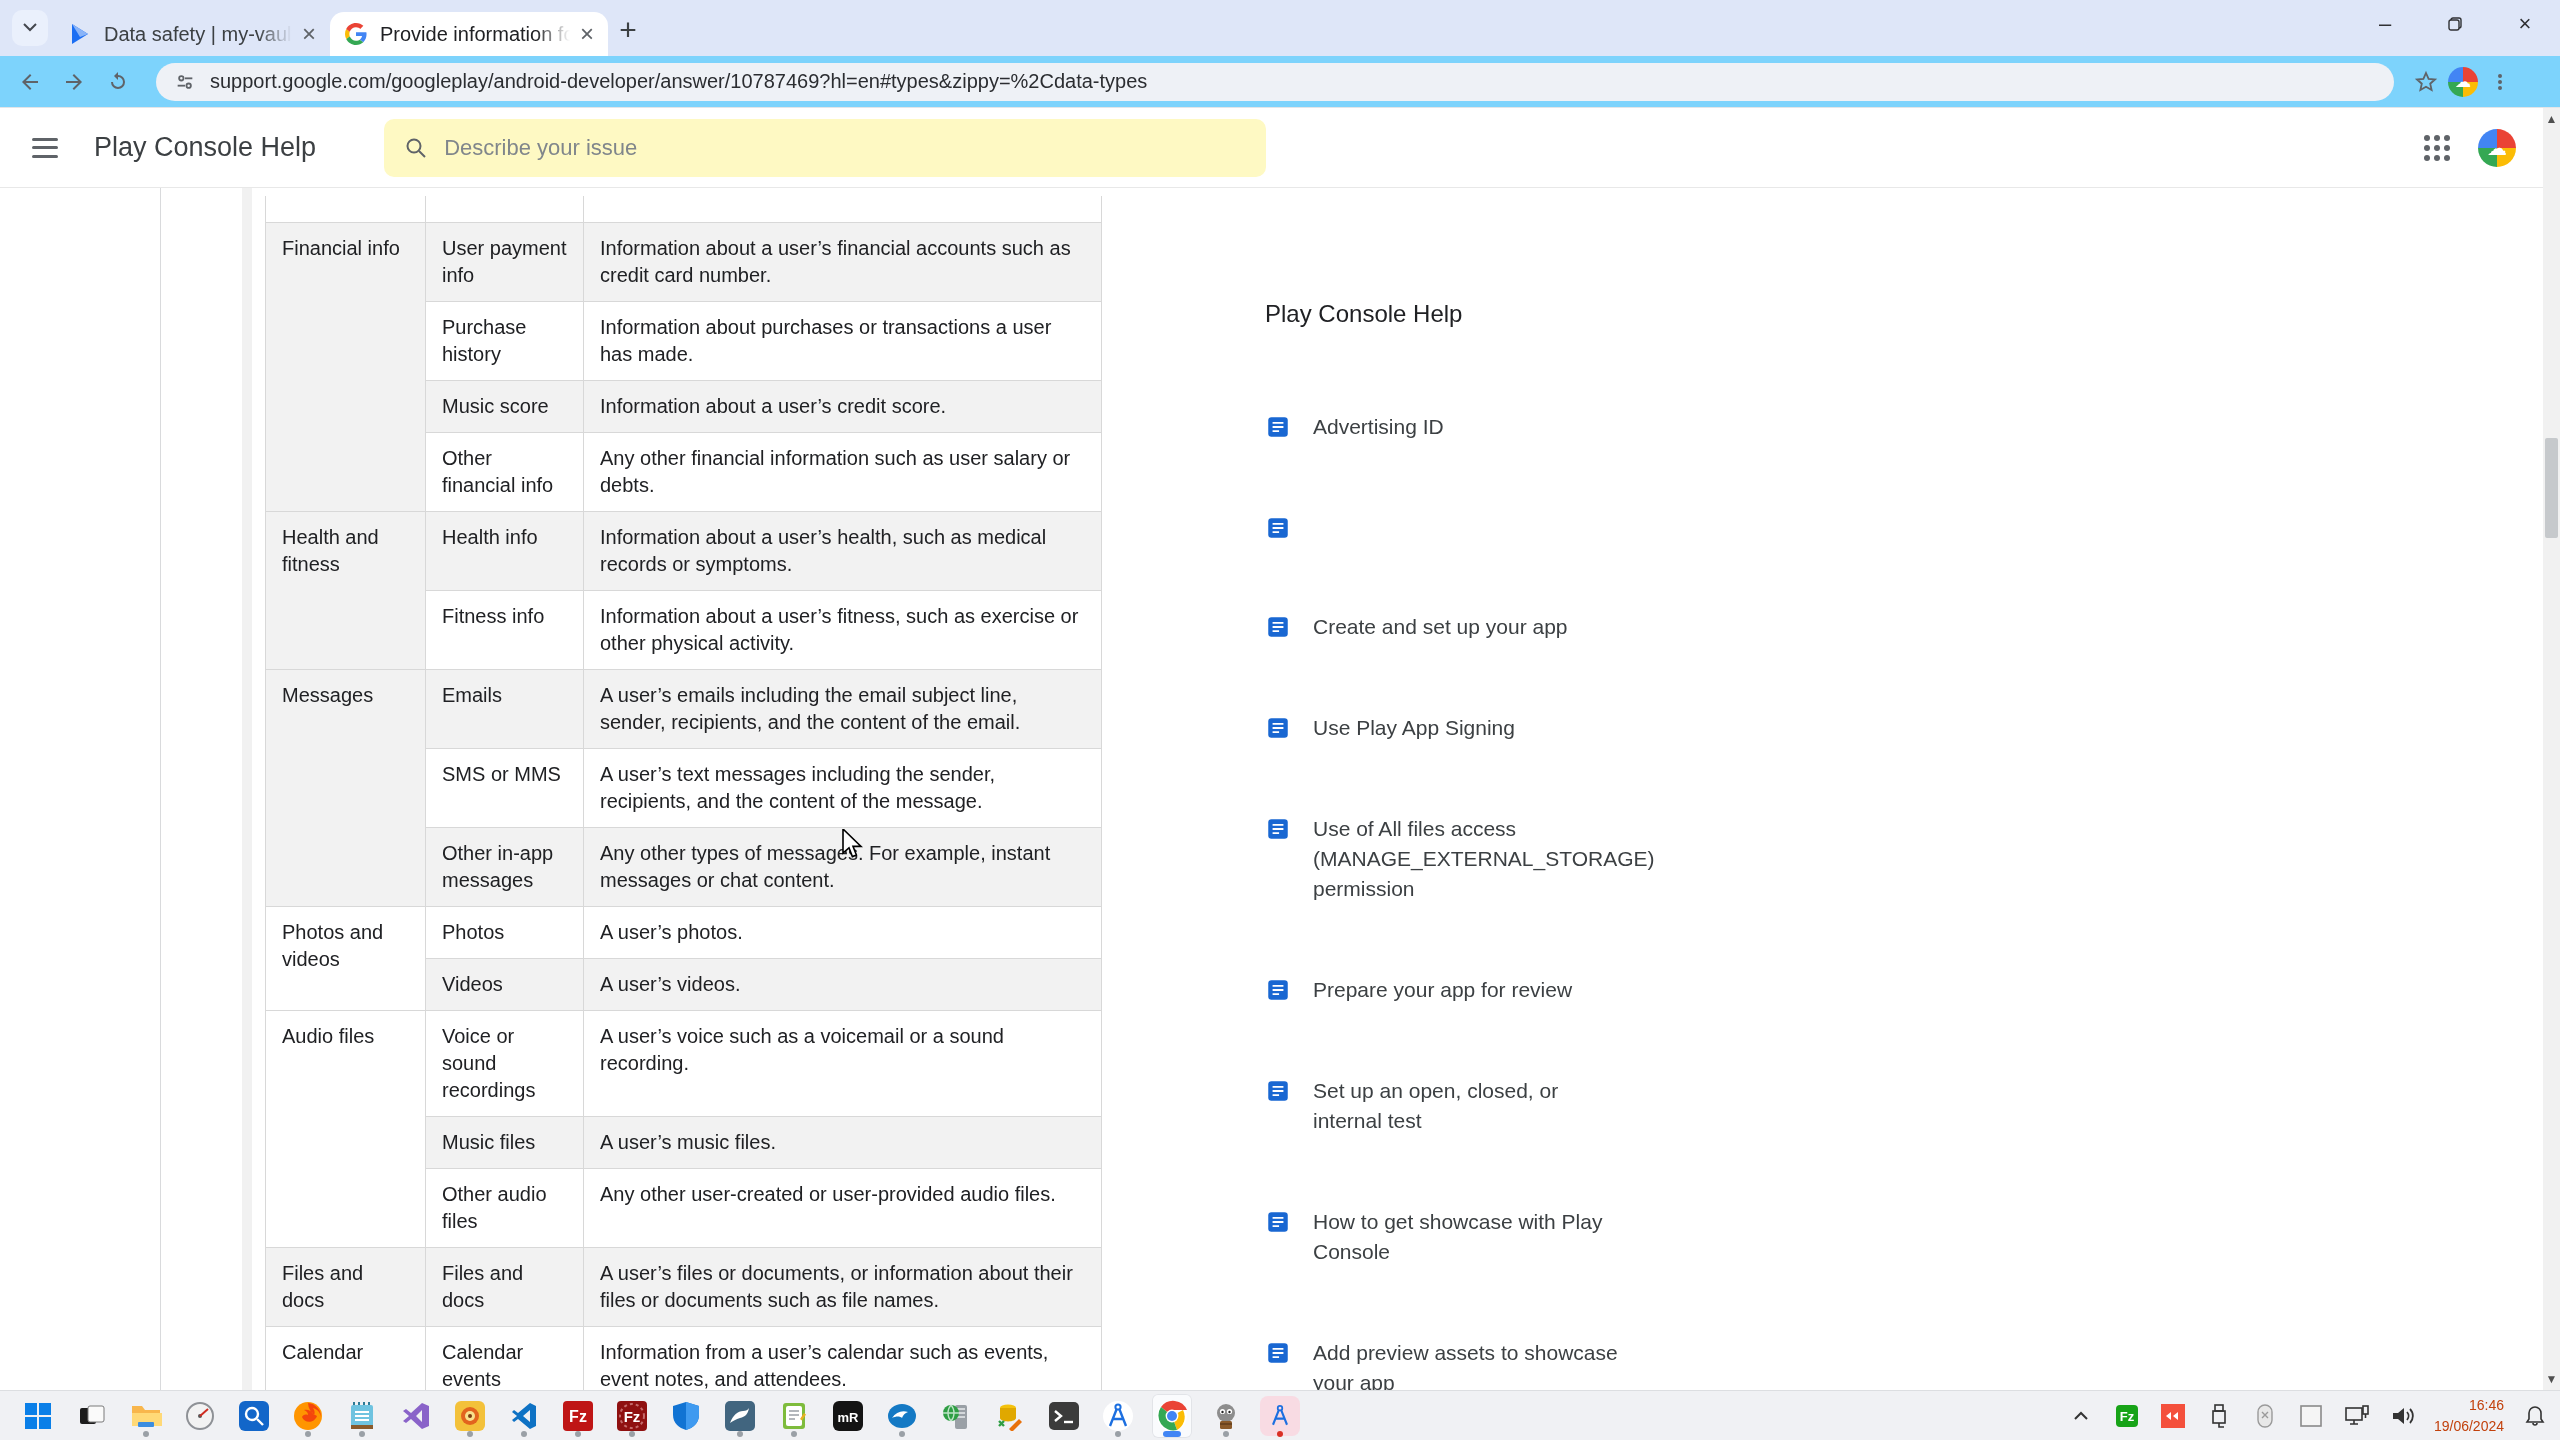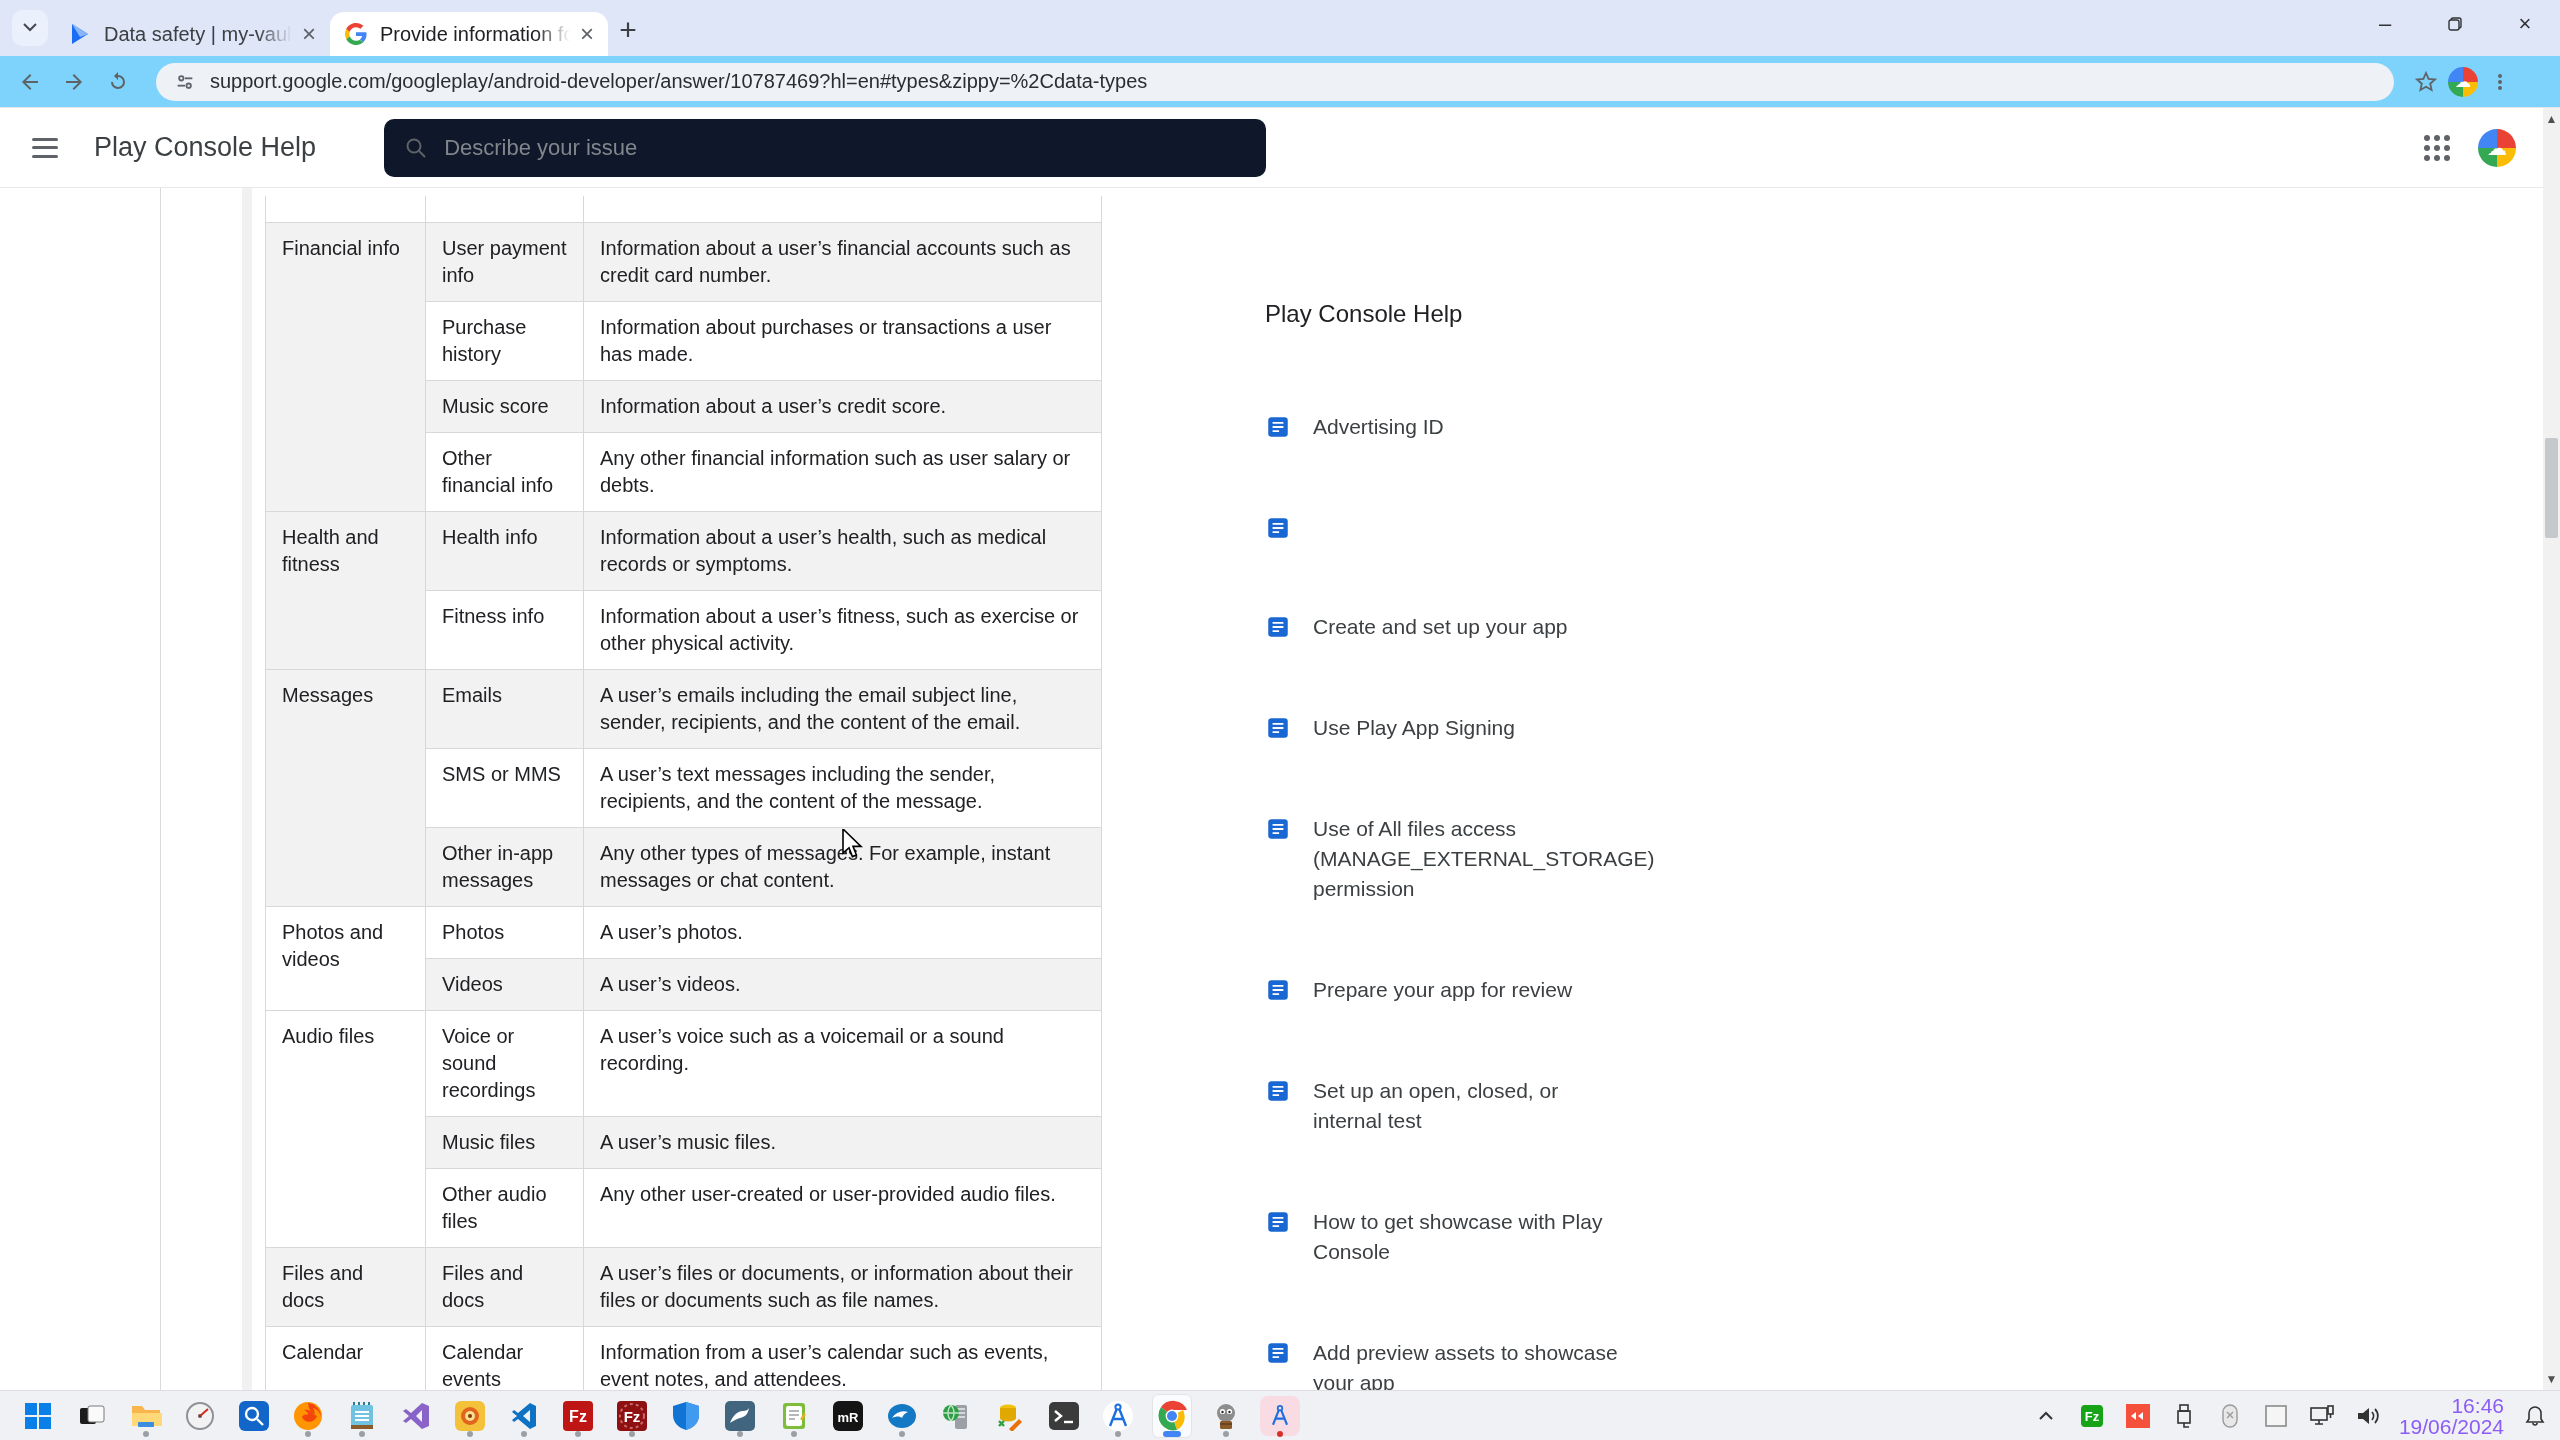--- a/index.html
+++ b/index.html
@@ -41,21 +41,21 @@
 
   
   .page { position:absolute; left:0; top:108px; width:2560px; height:1282px; background:#fff;
     overflow:hidden; }
   .page-header { position:absolute; left:0; top:0; width:2560px; height:80px; background:#fff;
     border-bottom:1px solid #e8e8e8; display:flex; align-items:center; }
   .hamburger { width:26px; height:20px; margin-left:32px; display:flex; flex-direction:column;
     justify-content:space-between; }
   .hamburger i { height:3px; background:#5f6368; border-radius:2px; }
   .ph-title { font-size:27px; color:#3c4043; margin-left:36px; white-space:nowrap; }
-  .searchbox { margin-left:68px; width:882px; height:58px; background:#0f172a; border-radius:10px;
+  .searchbox { margin-left:68px; width:882px; height:58px; background:#fef9c3; border-radius:10px;
     display:flex; align-items:center; padding:0 20px; }
   .searchbox .ph { font-size:22px; color:#80868b; margin-left:16px; }
   .ph-right { position:absolute; right:44px; top:0; height:80px; display:flex;
     align-items:center; gap:28px; }
   .appsgrid { width:26px; height:26px; display:grid; grid-template-columns:repeat(3,6px);
     grid-template-rows:repeat(3,6px); gap:4px; }
   .appsgrid i { background:#5f6368; border-radius:50%; }
   .avatar-lg { width:38px; height:38px; border-radius:50%;
     background:conic-gradient(#ea4335 0 25%, #fbbc05 0 50%, #34a853 0 75%, #4285f4 0 100%);
     display:flex; align-items:center; justify-content:center; color:#fff; font-size:20px; }
@@ -103,21 +103,21 @@
     justify-content:center; border-radius:6px; }
   .tb-ic.active { background:#fafbfd; box-shadow:0 0 0 1px #e2e4e8 inset; }
   .tb-ic .dot { position:absolute; bottom:1px; left:50%; transform:translateX(-50%);
     width:6px; height:6px; border-radius:3px; background:#9aa0a6; }
   .tb-ic .dot.alert { background:#d93025; }
   .tb-ic .pill { position:absolute; bottom:1px; left:50%; transform:translateX(-50%);
     width:18px; height:6px; border-radius:3px; background:#4285f4; }
   .tray { position:absolute; right:10px; top:0; height:50px; display:flex; align-items:center;
     gap:16px; }
   .tray-ic { width:30px; height:30px; display:flex; align-items:center; justify-content:center; }
-  .clock { text-align:right; font-size:21px; color:#8b5cf6; line-height:21px; }
+  .clock { text-align:right; font-size:14px; color:#c2410c; line-height:21px; }
 </style>
 </head>
 <body>
 
 <div class="tabstrip">
   <div class="tabsearch">
     <svg width="14" height="10" viewBox="0 0 14 10">
         <path d="M1 1l6 6 6-6" fill="none" stroke="#44474e" stroke-width="2"></path>
       </svg>
   </div>

